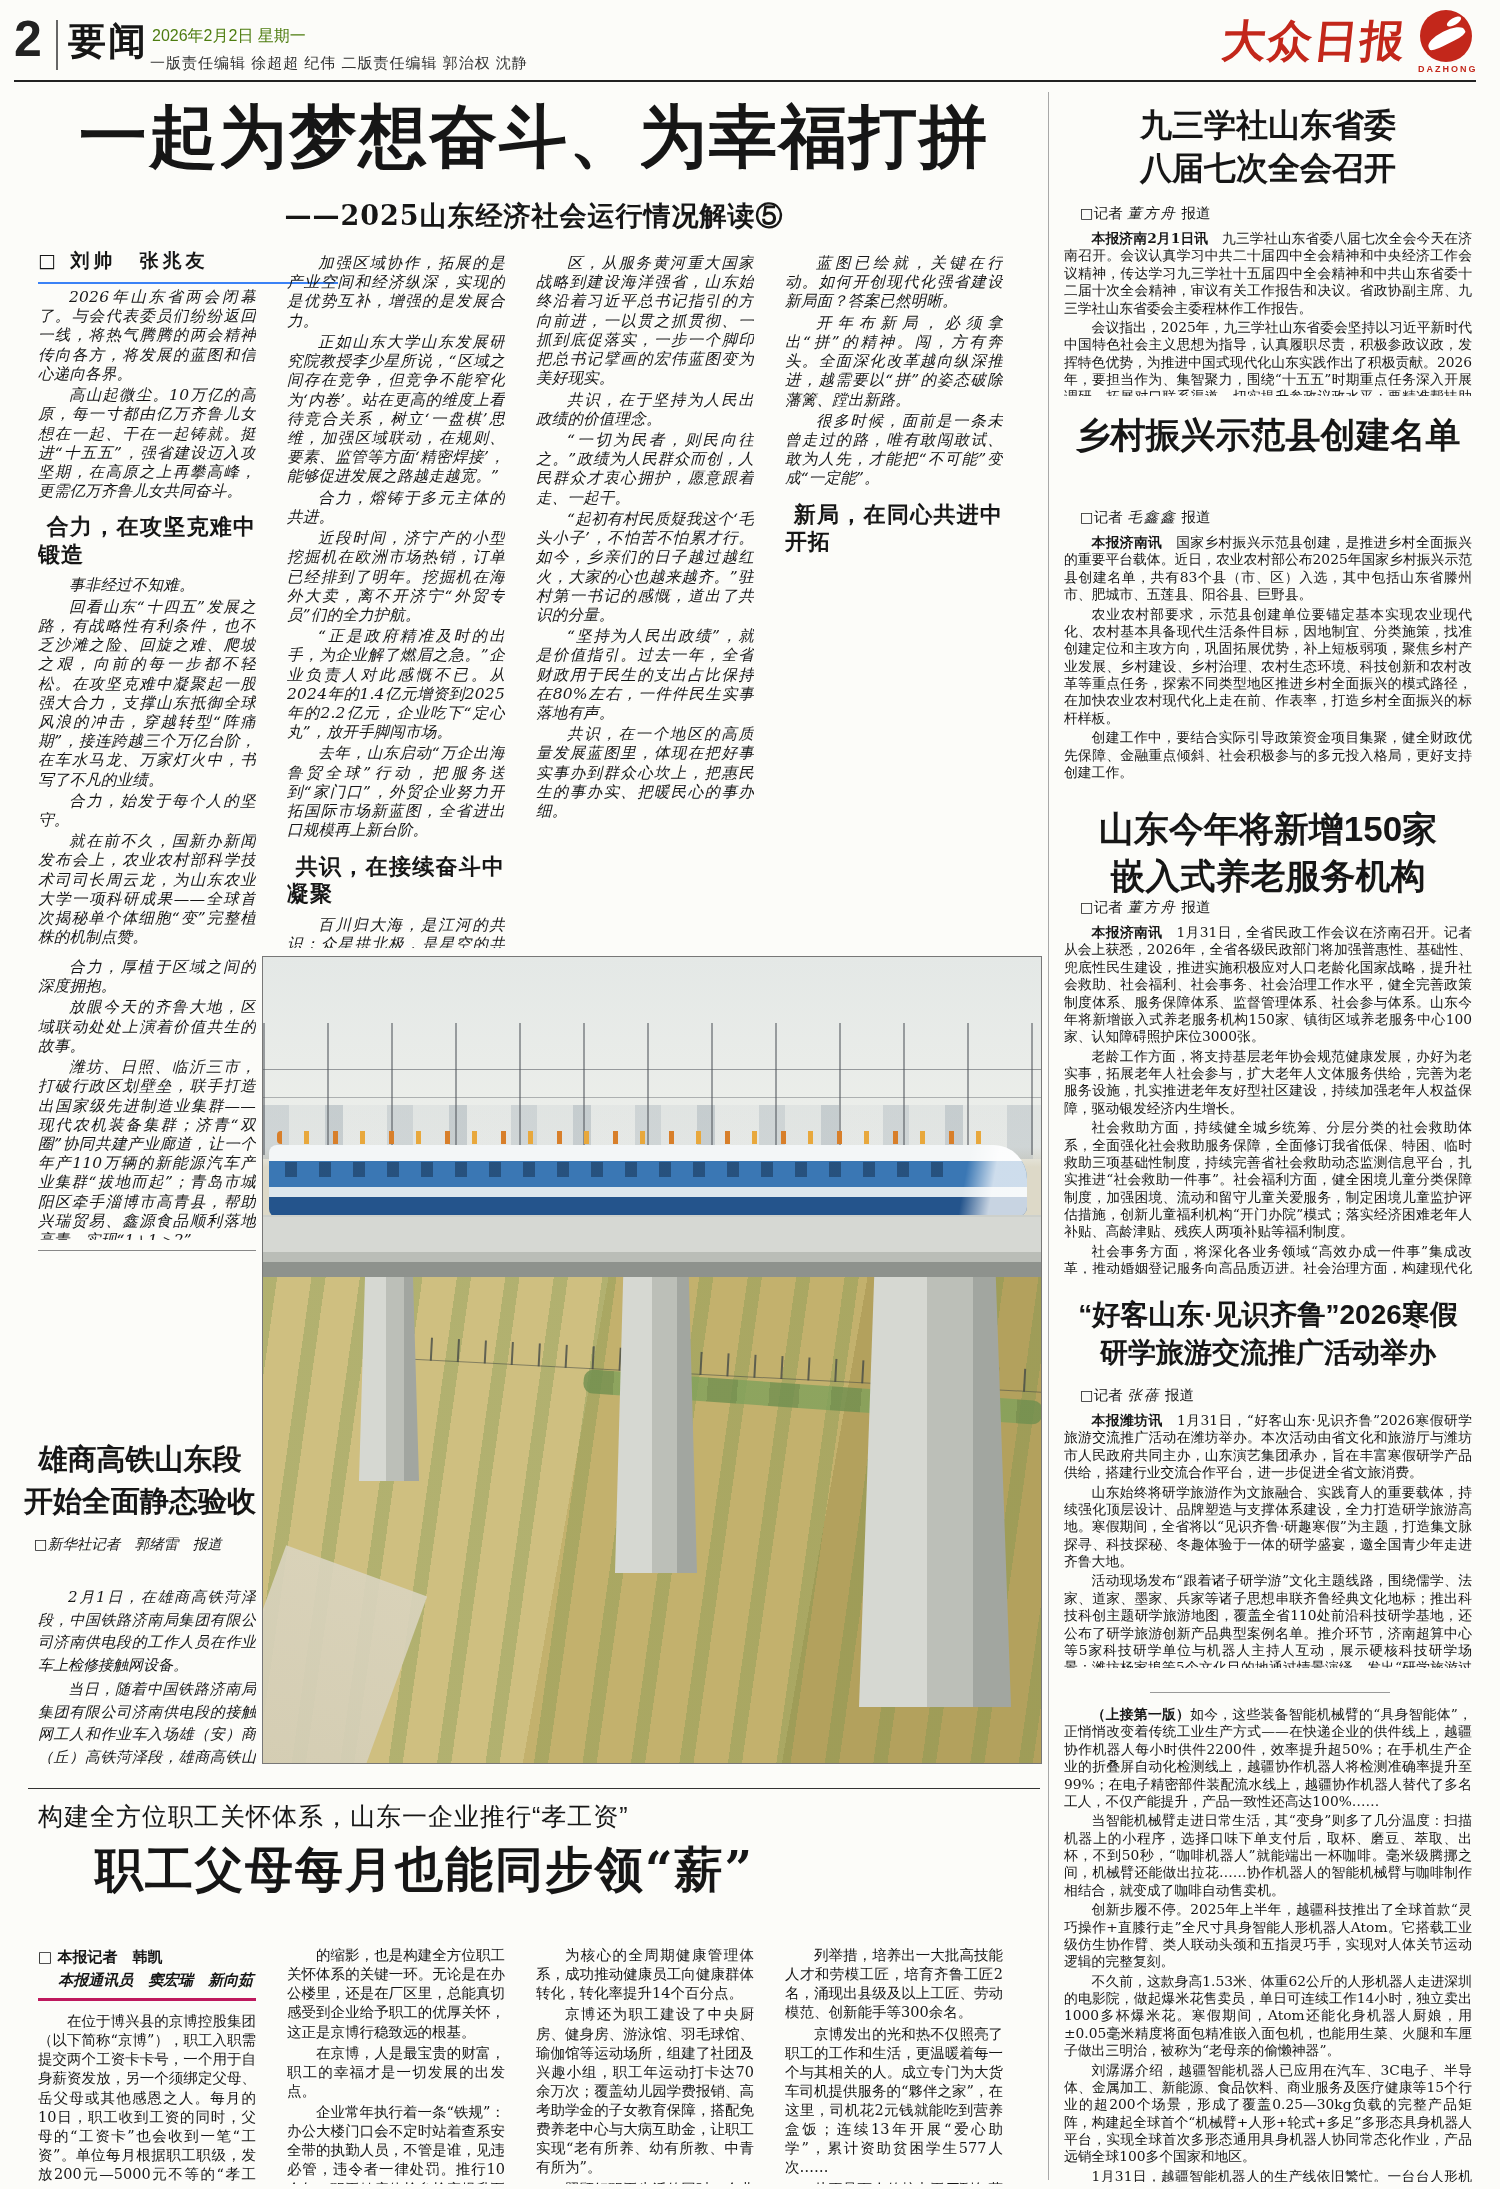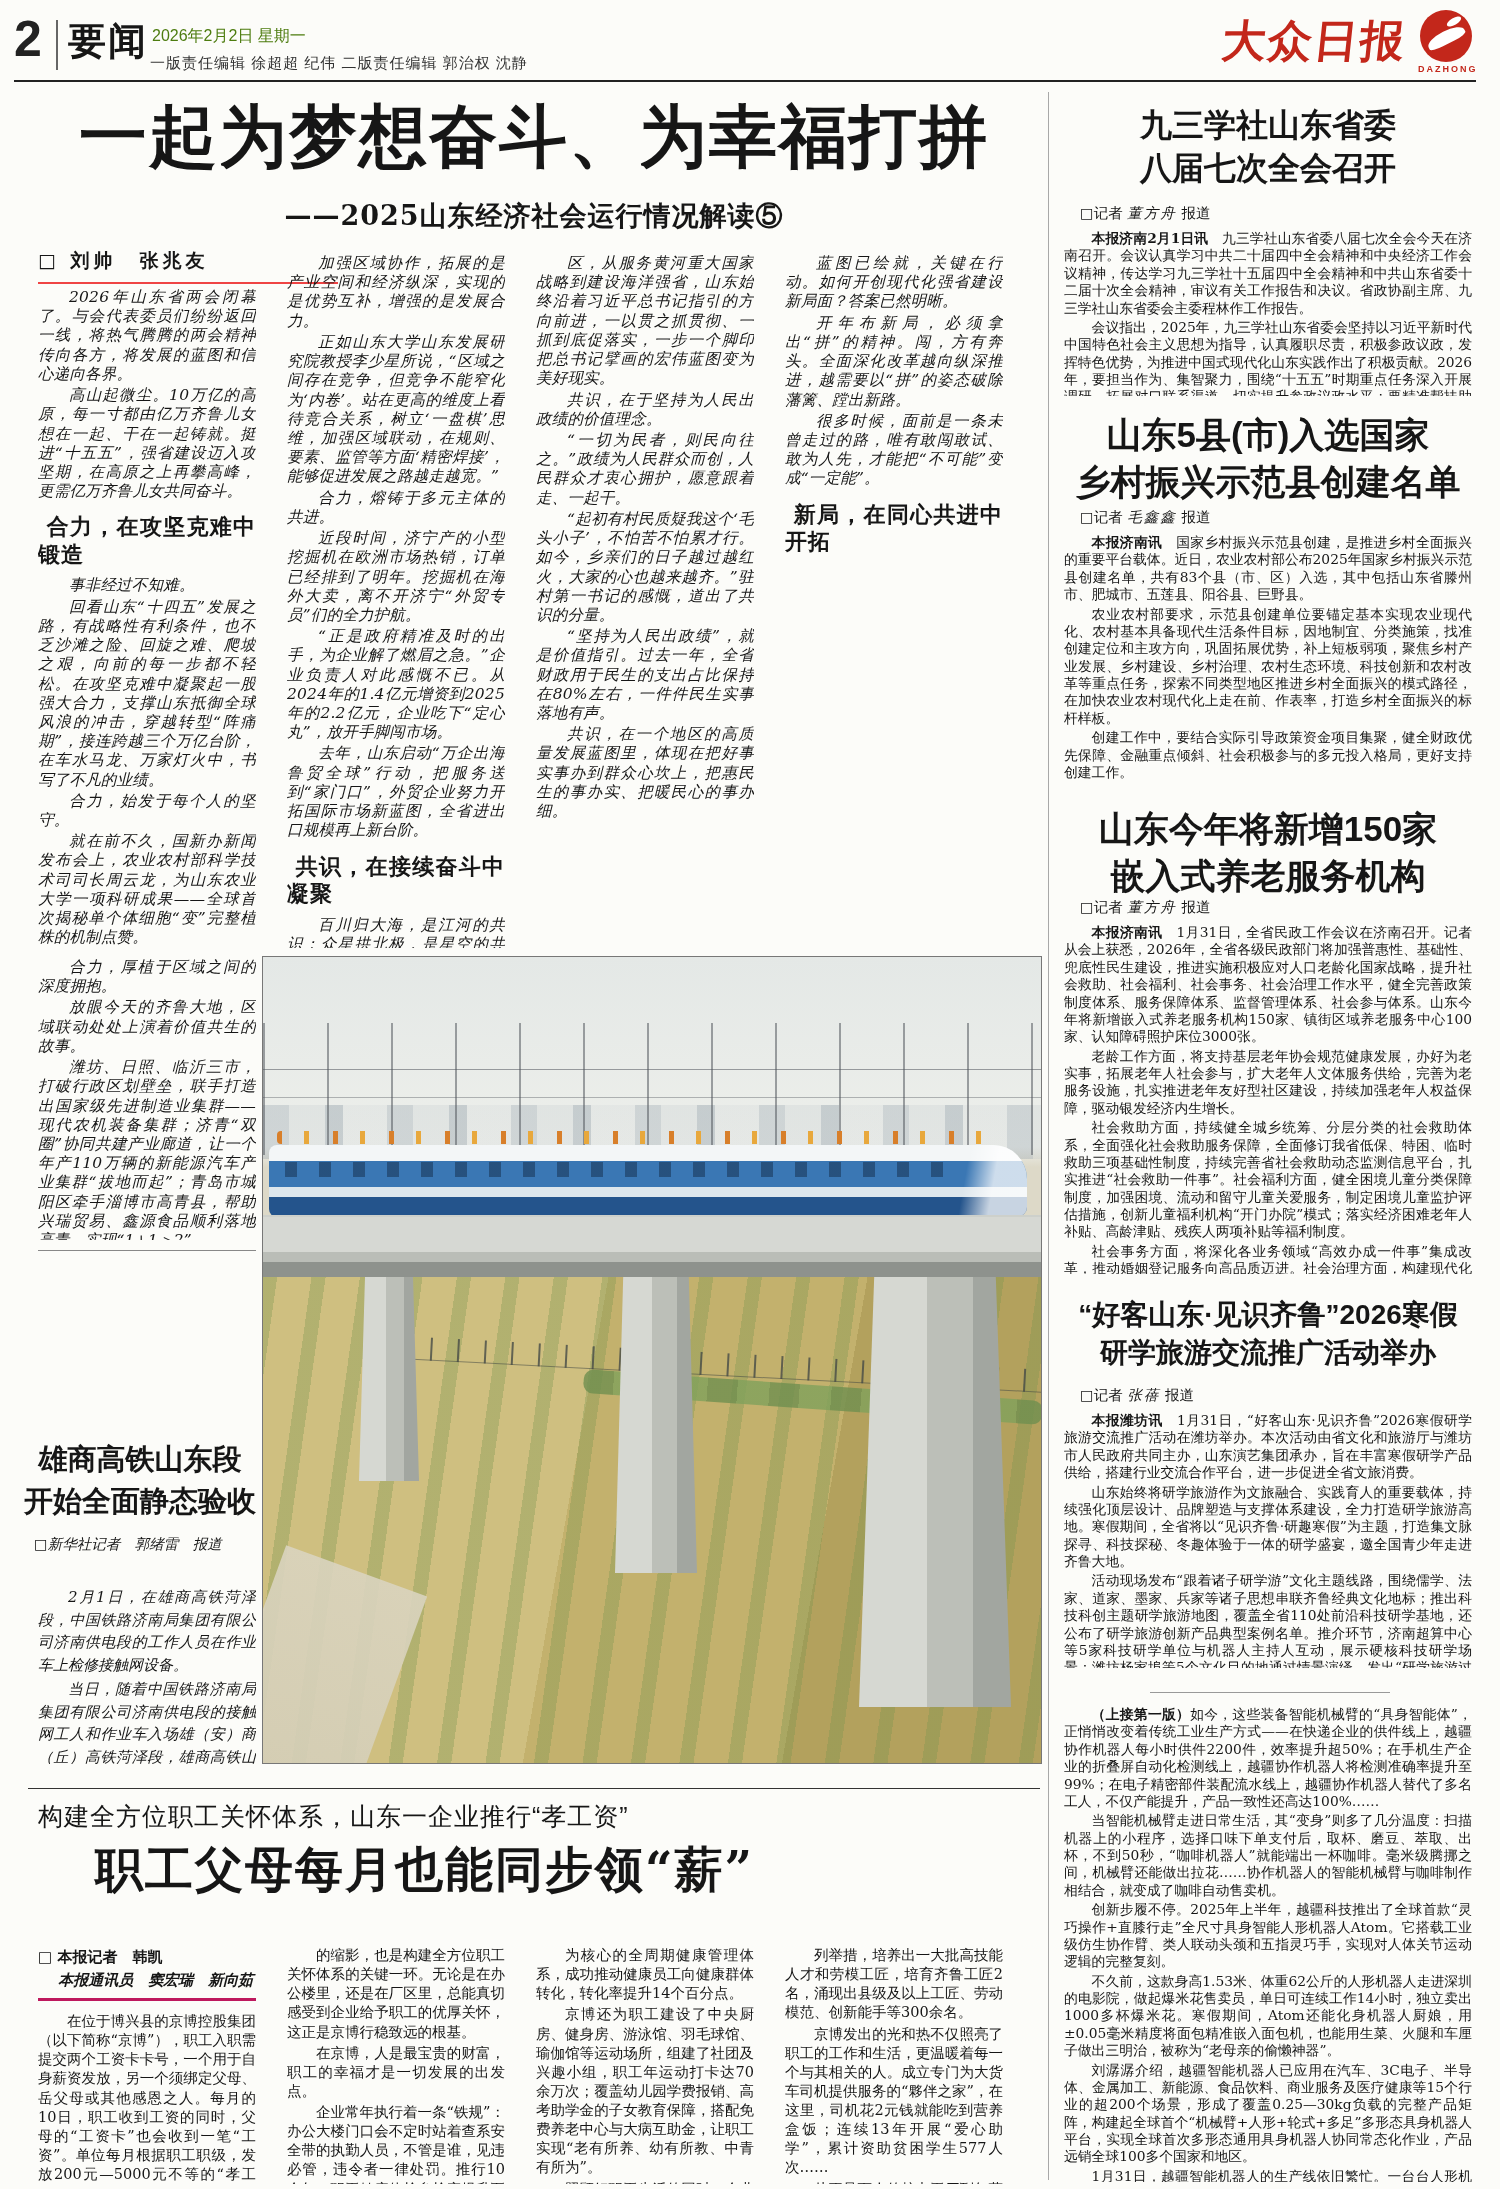--- a/index.html
+++ b/index.html
@@ -18,21 +18,21 @@
         border-radius:60% 60% 40% 40%/70% 70% 30% 30%;transform:rotate(-27deg);}
   .emblem::before{content:"";position:absolute;left:26px;top:8px;width:16px;height:7px;background:#fff;
         border-radius:50%;transform:rotate(-30deg);}
   .logolatin{left:1418px;top:64px;font:bold 9px "Liberation Sans",sans-serif;color:#c3271b;letter-spacing:2px;}
   .headrule{left:14px;top:80px;width:1462px;height:2px;background:#222;}
   .vdivider{left:1048px;top:92px;width:1px;height:2088px;background:#a8a8a8;}
   
   .mhead{left:28px;top:92px;width:1012px;text-align:center;font:bold 68px "Liberation Sans",sans-serif;letter-spacing:2px;}
   .msub{left:28px;top:198px;width:1012px;text-align:center;font:bold 27px "DejaVu Serif",serif;letter-spacing:1px;}
   .mbyline{left:38px;top:248px;width:300px;font:bold 19px "DejaVu Serif",serif;
-           border-bottom:2px solid #ef4444;padding-bottom:8px;letter-spacing:4px;}
+           border-bottom:2px solid #3b82f6;padding-bottom:8px;letter-spacing:4px;}
   .mcol{position:absolute;width:218px;overflow:hidden;font:italic 15.5px/1.24 "DejaVu Serif",serif;
         text-align:justify;letter-spacing:.2px;}
   .mcol h3{font:bold 22px/1.25 "Liberation Sans",sans-serif;font-style:normal;margin:12px 0 8px;
            text-indent:.4em;letter-spacing:1px;}
   .para{margin:0 0 2px;text-indent:2em;}
   .para b{font-style:normal;}
   .c1{left:38px;top:288px;height:660px;}
   .c2{left:287px;top:254px;height:694px;}
   .c3{left:536px;top:254px;height:694px;}
   .c4{left:785px;top:254px;height:694px;}
@@ -244,21 +244,20 @@
     <span>□记者</span>
     <span class="rep">董方舟</span>
     <span>报道</span>
   </div>
   <div class="rail-body ra-bd">
       <p class="para"><b>本报济南2月1日讯</b>　九三学社山东省委八届七次全会今天在济南召开。会议认真学习中共二十届四中全会精神和中央经济工作会议精神，传达学习九三学社十五届四中全会精神和中共山东省委十二届十次全会精神，审议有关工作报告和决议。省政协副主席、九三学社山东省委会主委程林作工作报告。</p>
       <p class="para">会议指出，2025年，九三学社山东省委会坚持以习近平新时代中国特色社会主义思想为指导，认真履职尽责，积极参政议政，发挥特色优势，为推进中国式现代化山东实践作出了积极贡献。2026年，要担当作为、集智聚力，围绕“十五五”时期重点任务深入开展调研，拓展对口联系渠道，切实提升参政议政水平；要精准帮扶助力乡村振兴，加强基层组织规范化建设，为实现“十五五”良好开局贡献九三力量。</p>
     </div>
 
   <div class="rail-h rb-h">
-    <div>山东5县(市)入选国家</div>
     <div>乡村振兴示范县创建名单</div>
   </div>
   <div class="rail-by rb-by">
     <span>□记者</span>
     <span class="rep">毛鑫鑫</span>
     <span>报道</span>
   </div>
   <div class="rail-body rb-bd">
       <p class="para"><b>本报济南讯</b>　国家乡村振兴示范县创建，是推进乡村全面振兴的重要平台载体。近日，农业农村部公布2025年国家乡村振兴示范县创建名单，共有83个县（市、区）入选，其中包括山东省滕州市、肥城市、五莲县、阳谷县、巨野县。</p>
       <p class="para">农业农村部要求，示范县创建单位要锚定基本实现农业现代化、农村基本具备现代生活条件目标，因地制宜、分类施策，找准创建定位和主攻方向，巩固拓展优势，补上短板弱项，聚焦乡村产业发展、乡村建设、乡村治理、农村生态环境、科技创新和农村改革等重点任务，探索不同类型地区推进乡村全面振兴的模式路径，在加快农业农村现代化上走在前、作表率，打造乡村全面振兴的标杆样板。</p>

